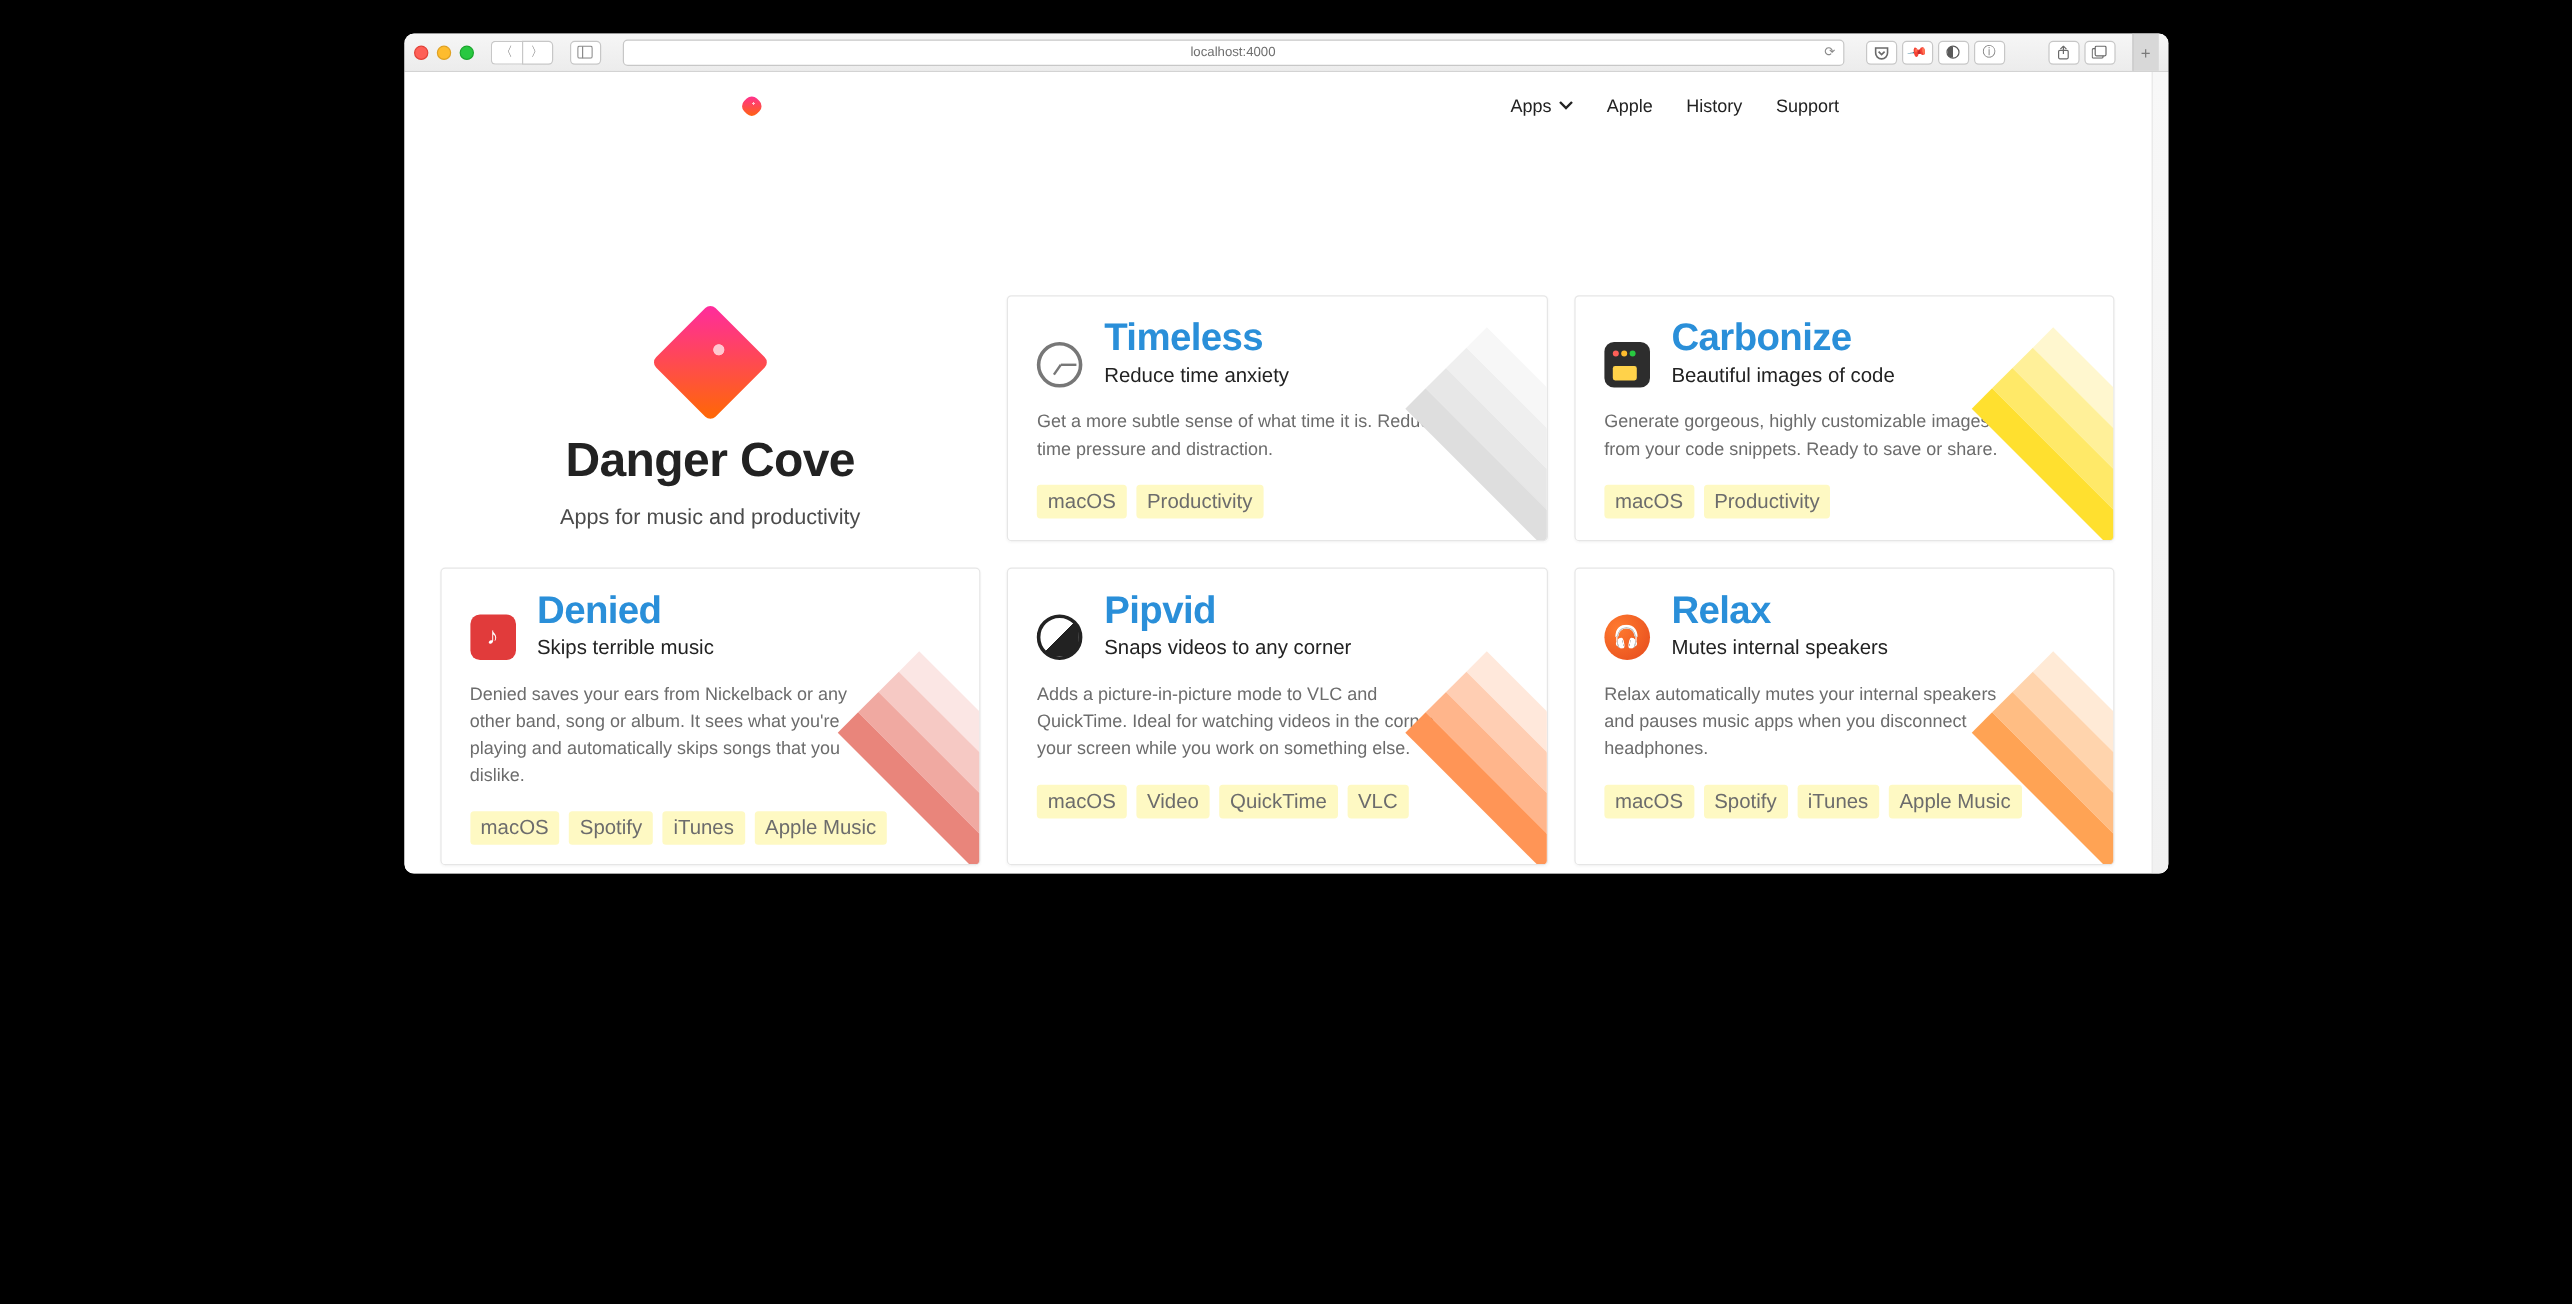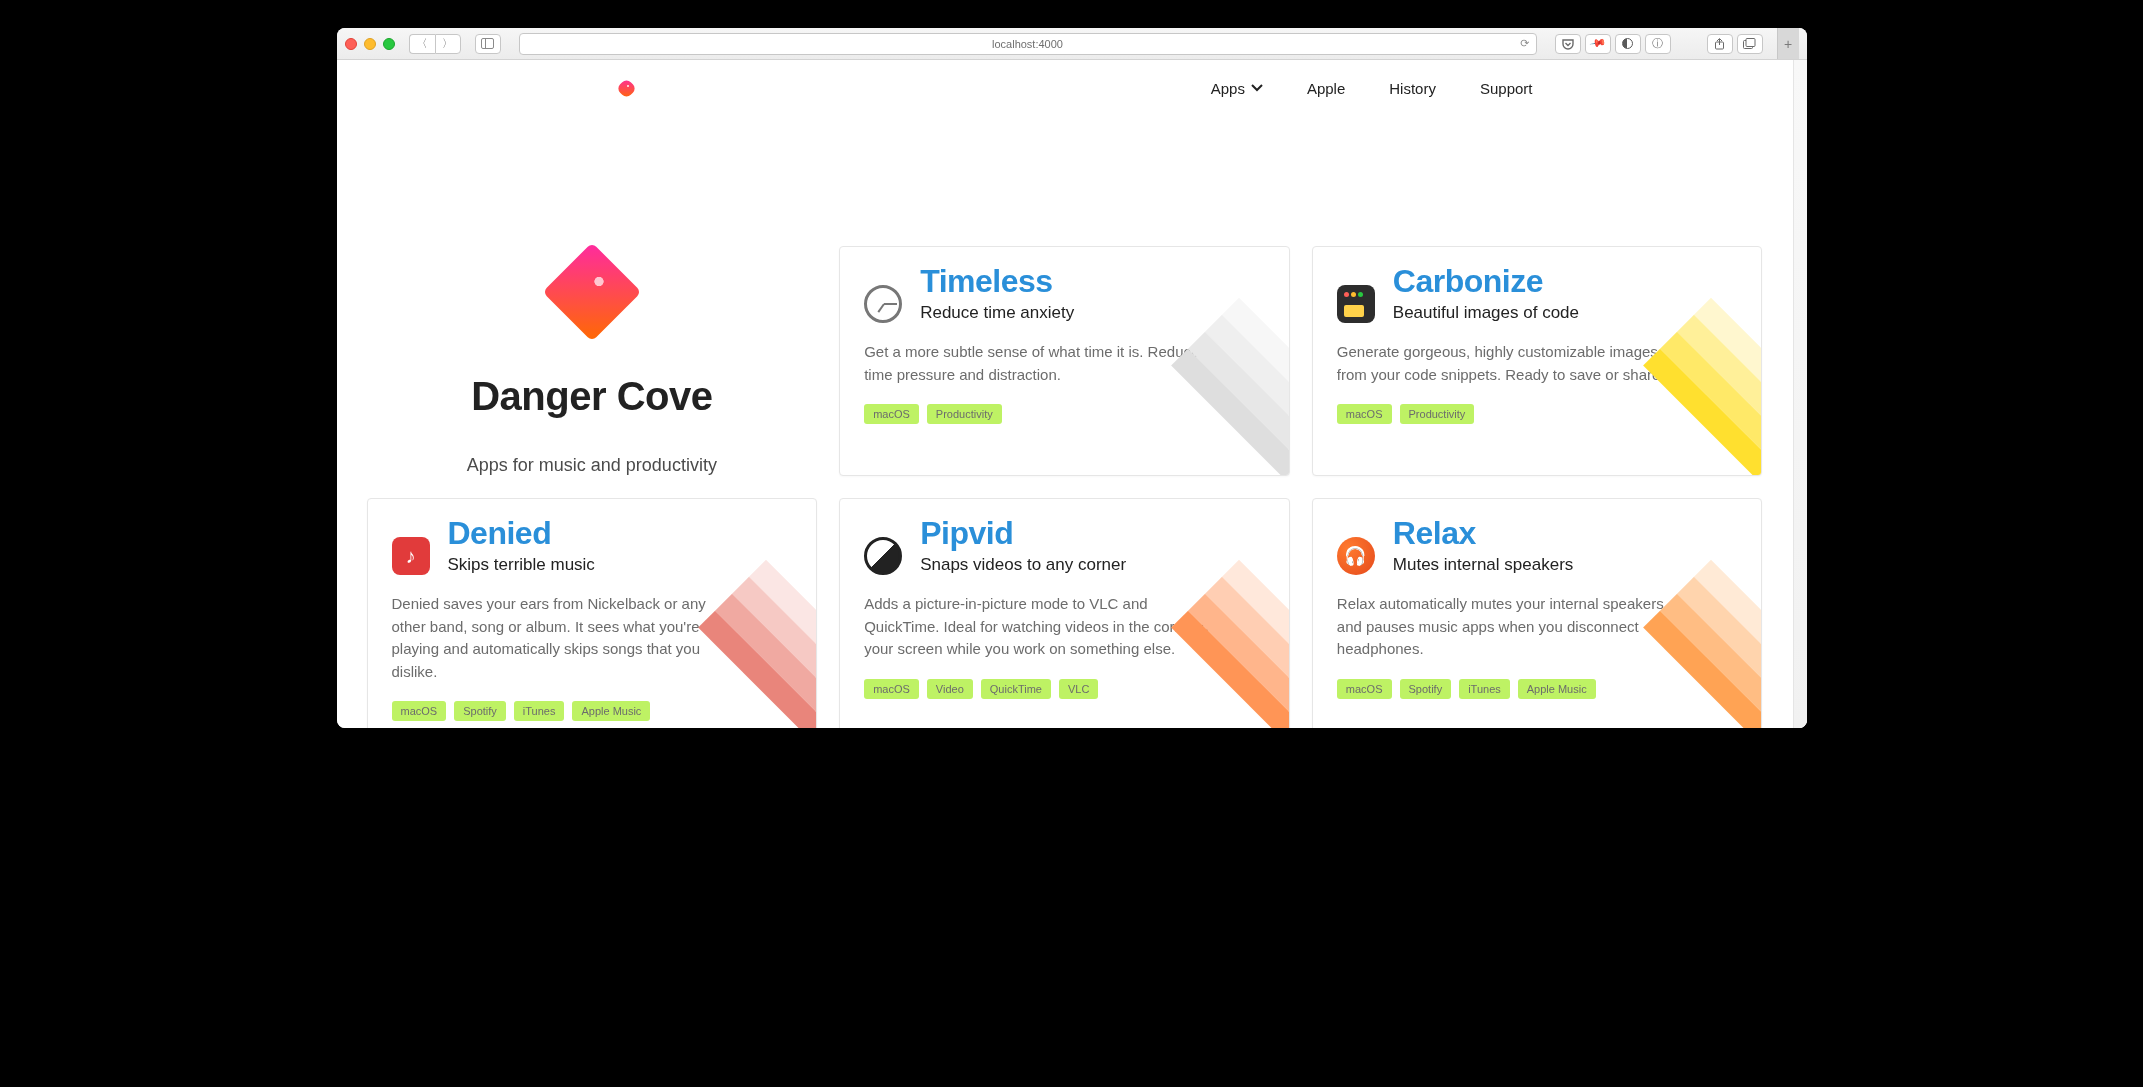--- a/index.html
+++ b/index.html
@@ -52,54 +52,53 @@
   .new-tab-btn{width:22px;height:31px;background:#d8d8d8;border-left:1px solid #c7c7c7;display:flex;align-items:center;justify-content:center;color:#7a7a7a;font-size:14px;margin-left:6px;}
 
   
   .viewport { flex:1; overflow:hidden; display:flex; position:relative; background:#fff;}
   .scrollbar { width:14px; background:linear-gradient(#f8f8f8,#f1f1f1); border-left:1px solid #e5e5e5;}
   .page { flex:1; padding: 0 24px 0 24px; position:relative;}
   .page-inner { max-width: 1420px; margin:0 auto;}
   
   .site-header { display:flex; justify-content:space-between; align-items:center; height:56px; padding:0 6px;}
   .mini-logo { width:20px; height:20px; margin-left:250px;}
-  .site-nav { display:flex; gap:44px; font-size:15px; color:#222; align-items:center; margin-right:230px;}
+  .site-nav { display:flex; gap:28px; font-size:15px; color:#222; align-items:center; margin-right:230px;}
   .site-nav .nav-item{cursor:pointer; display:flex; align-items:center; gap:6px;}
 
   
   .content-wrap{padding:0 6px;}
   .grid {
     display:grid;
     grid-template-columns: repeat(3, 1fr);
     grid-auto-rows: minmax(200px, auto);
     gap: 22px;
     margin-top: 130px;
   }
   .hero {
     display:flex; flex-direction:column; align-items:center; justify-content:center;
     text-align:center;
-    gap:22px;
   }
   .hero .big-logo{width:92px;height:92px;margin-bottom:14px;}
   .hero h1{font-family: "Helvetica Neue", Arial, sans-serif; font-weight:600; font-size:40px; letter-spacing:-0.5px; color:#222;}
   .hero p{font-size:18px; color:#4b4b4b; margin-top:14px;}
 
   .card {
     border:1px solid #e6e6e6; border-radius:4px; padding:18px 24px 16px 24px;
     position:relative; overflow:hidden; background:#fff;
     box-shadow:0 1px 2px rgba(0,0,0,0.03);
     min-height:205px;
   }
   .card-head{display:flex; gap:18px; align-items:flex-end;}
   .icon-circle{width:38px;height:38px;border-radius:50%;flex:0 0 auto;margin-top:6px;}
   .card-title{font-family:"Helvetica Neue",Arial,sans-serif;font-weight:700;font-size:32px;letter-spacing:-0.5px;color:#2a8fd9;line-height:1;}
   .card-sub{font-weight:400;font-size:17px;color:#222;margin-top:6px;}
   .card-desc{font-size:15px;color:#6c6c6c;margin-top:18px;line-height:1.5;max-width:88%;}
   .tags{display:flex;gap:8px;margin-top:18px;flex-wrap:wrap;}
-  .tag{font-size:11px;color:#6c6c6c;background:#bef264;border-radius:3px;padding:4px 9px;}
+  .tag{font-size:17px;color:#6c6c6c;background:#fef9c3;border-radius:3px;padding:4px 9px;}
 
   
   .stripes{position:absolute;right:-40px;bottom:-40px;width:180px;height:180px;transform:rotate(45deg);pointer-events:none;}
   .stripes span{display:block;height:24px;}
 
   
   .logo-diamond{transform:rotate(45deg);border-radius:6px;background:linear-gradient(135deg,#ff2aa1,#ff6a00);position:relative;overflow:hidden;}
   .logo-diamond::after{content:'';position:absolute;inset:0;transform:rotate(-45deg);background:radial-gradient(circle at 60% 35%,rgba(255,255,255,0.7) 0 7%,transparent 8%);}
   .big-logo .logo-diamond{width:70px;height:70px;margin:11px;}
   .mini-logo .logo-diamond{width:15px;height:15px;margin:2.5px;}

